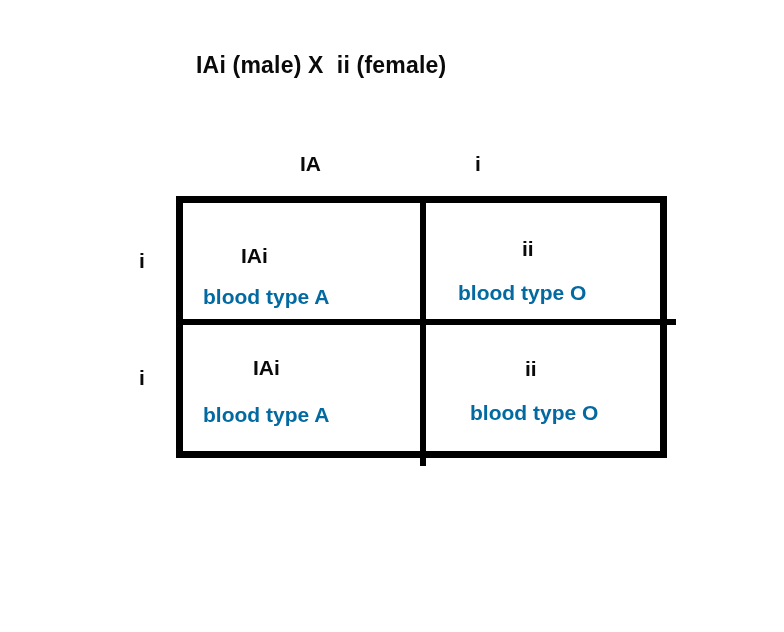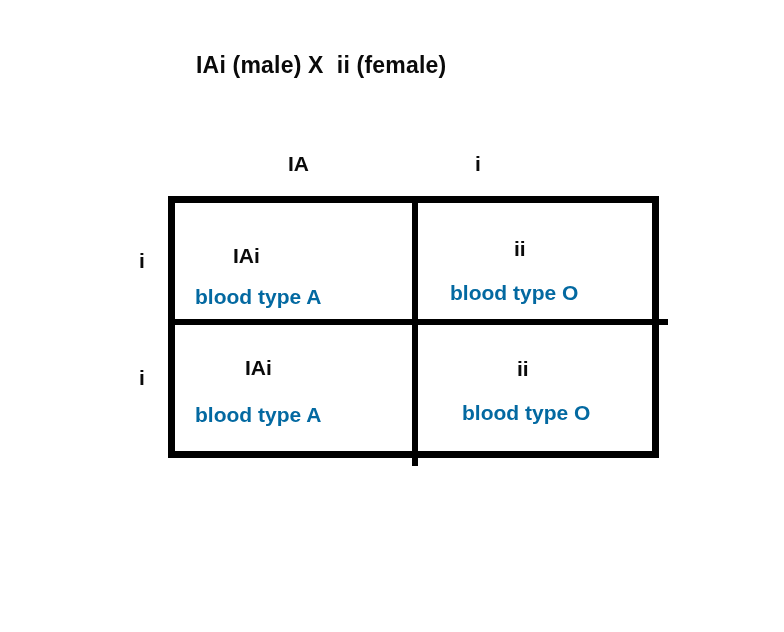--- a/index.html
+++ b/index.html
@@ -38,39 +38,39 @@
 
   
   .col-header {
     position: absolute;
     top: 152px;
     font-size: 21px;
     font-weight: bold;
     color: #0a0a0a;
     white-space: pre;
   }
-  .col-header.col-0 { left: 288px; }
+  .col-header.col-0 { left: 300px; }
   .col-header.col-1 { left: 475px; }
 
   
   .row-header {
     position: absolute;
     left: 139px;
     font-size: 21px;
     font-weight: bold;
     color: #0a0a0a;
     white-space: pre;
   }
   .row-header.row-0 { top: 249px; }
   .row-header.row-1 { top: 366px; }
 
   
   .punnett-grid {
     position: absolute;
-    left: 168px;
+    left: 176px;
     top: 196px;
     width: 491px;
     height: 262px;
   }
   .grid-border-top,
   .grid-border-bottom,
   .grid-border-left,
   .grid-border-right {
     position: absolute;
     background: #000000;

